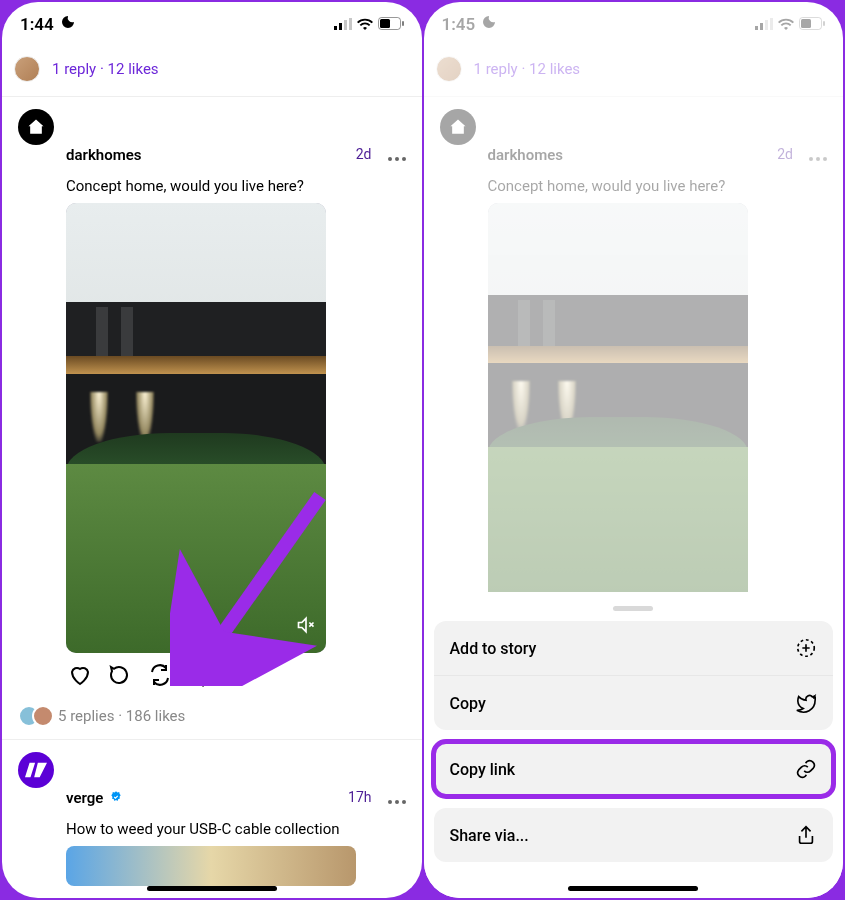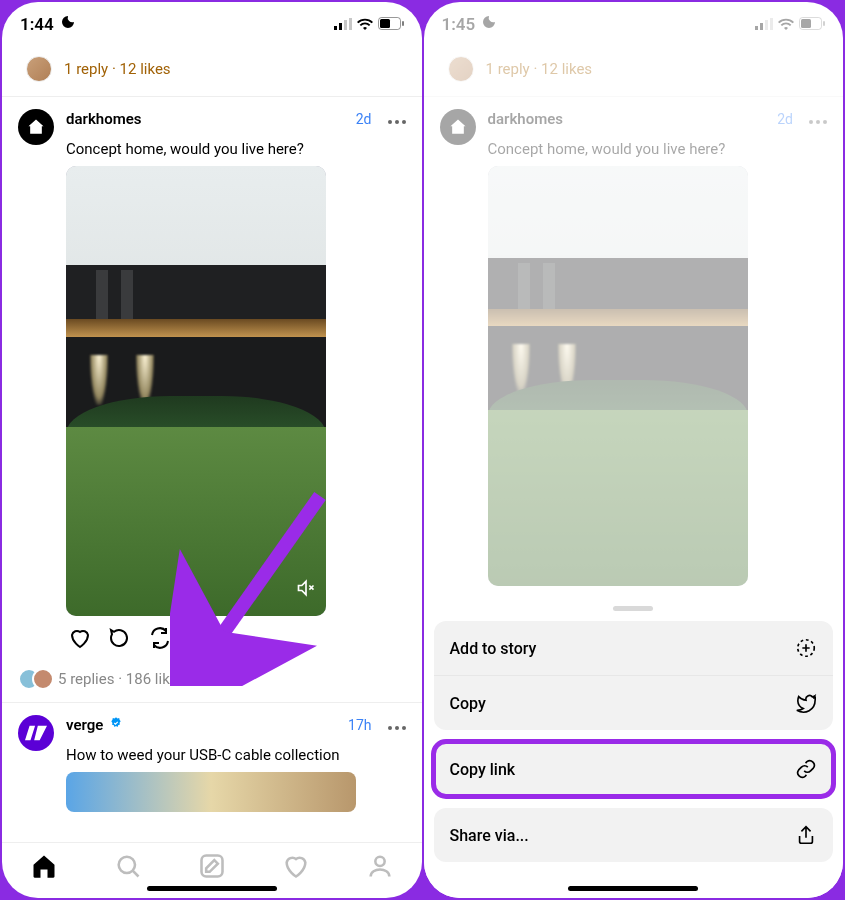--- a/index.html
+++ b/index.html
@@ -5,32 +5,32 @@
   * { box-sizing: border-box; margin: 0; padding: 0; font-family: -apple-system, BlinkMacSystemFont, "Segoe UI", Roboto, Helvetica, Arial, sans-serif; }
   body { background: #8a2be2; padding: 2px; display: flex; gap: 2px; width: 845px; height: 900px; overflow: hidden; }
   .phone { flex: 1; background: #fff; border-radius: 36px; overflow: hidden; display: flex; flex-direction: column; position: relative; }
   .phone.dim-bg .bg-content { opacity: 0.35; pointer-events: none; }
   .phone .bg-content { flex: 1; display: flex; flex-direction: column; }
   .statusbar { height: 44px; display: flex; align-items: center; justify-content: space-between; padding: 0 18px; font-weight: 600; font-size: 17px; }
   .statusbar .left { display: flex; align-items: center; gap: 6px; }
   .statusbar .right { display: flex; align-items: center; gap: 5px; }
   .feed { flex: 1; overflow: hidden; position: relative; }
   .divider { height: 1px; background: #eee; }
-  .reply-summary { display: flex; align-items: center; gap: 12px; padding: 10px 16px 14px 24px; color: #a16207; font-size: 15px; }
+  .reply-summary { display: flex; align-items: center; gap: 12px; padding: 10px 16px 14px 12px; color: #6d28d9; font-size: 15px; }
   .reply-summary .avatars { width: 26px; height: 26px; border-radius: 50%; background: linear-gradient(135deg,#c9a07a,#b07f55); border: 1px solid #eee; }
   .post { display: flex; padding: 12px 16px; gap: 12px; }
   .avatar { width: 36px; height: 36px; border-radius: 50%; flex-shrink: 0; display: flex; align-items: center; justify-content: center; }
   .avatar.dark { background: #000; }
   .avatar.verge { background: #5b00d6; }
   .post-body { flex: 1; min-width: 0; }
-  .post-head { display: flex; align-items: center; gap: 6px; }
+  .post-head { display: flex; align-items: flex-start; gap: 6px; margin-top: 37px; }
   .username { font-weight: 600; font-size: 15px; }
   .verified { color: #0095f6; }
   .spacer { flex: 1; }
-  .timestamp { color: #3b82f6; font-size: 14px; }
+  .timestamp { color: #4c1d95; font-size: 14px; }
   .more { color: #666; margin-left: 10px; cursor: pointer; }
   .caption { font-size: 15px; margin-top: 12px; color: #000; }
   .media { margin-top: 8px; width: 260px; height: 450px; border-radius: 10px; overflow: hidden; position: relative; background: #aab; }
   .media .sky   { position:absolute; top:0; left:0; right:0; height:35%; background:linear-gradient(#e8edee,#dfe4e4); }
   .media .roof  { position:absolute; top:22%; left:0; right:0; height:13%; background:#1f2022; }
   .media .roof::before { content:""; position:absolute; top:5px; left:30px; width:12px; height:54px; background:#3a3b3d; }
   .media .roof::after  { content:""; position:absolute; top:5px; left:55px; width:12px; height:54px; background:#3a3b3d; }
   .media .wood  { position:absolute; top:34%; left:0; right:0; height:10%; background:linear-gradient(#6a4a22,#d6a55a 50%,#3e2d15); }
   .media .wall  { position:absolute; top:38%; left:0; right:0; height:20%; background:#1a1b1c; }
   .media .wall::before { content:""; position:absolute; top:18px; left:24px; width:18px; height:50px; background:radial-gradient(ellipse at top,#fff6d8,#93875f 60%,transparent 75%); filter:blur(1px); }

